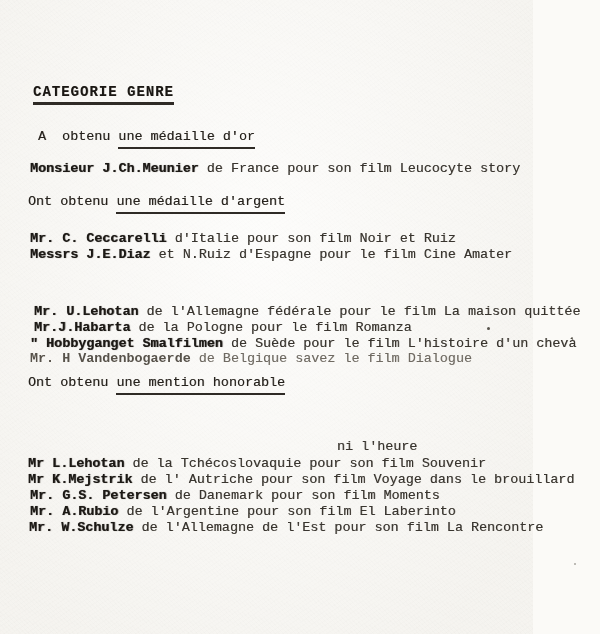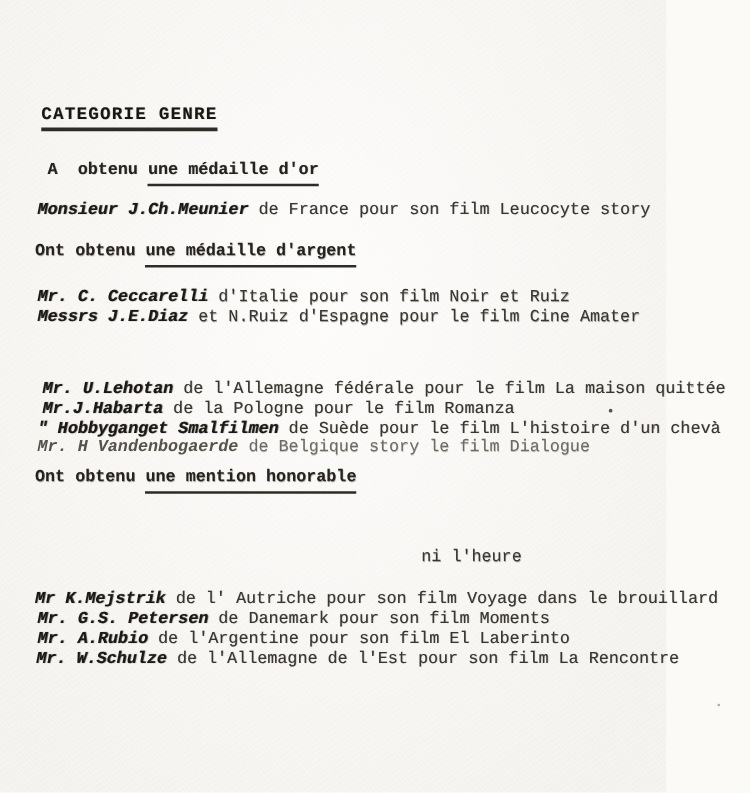--- a/index.html
+++ b/index.html
@@ -15,22 +15,22 @@
       repeating-linear-gradient(47deg, rgba(90,86,78,.016) 0 1px, rgba(255,255,255,0) 1px 3px),
       repeating-linear-gradient(-33deg, rgba(90,86,78,.014) 0 1px, rgba(255,255,255,0) 1px 4px),
       #fbfaf7;
   }
   .line{
     position:absolute;white-space:pre;
     font-size:13.4px;line-height:16px;
     color:#39352f;
     text-shadow:.4px .4px .6px rgba(62,57,50,.5);
   }
-  .nm{font-weight:700;color:#1c1915;text-shadow:.6px 0 .8px rgba(28,24,19,.72);font-style:italic;}
-  .hdr{font-weight:700;color:#26221d;}
+  .nm{font-weight:700;color:#1c1915;text-shadow:.6px 0 .8px rgba(28,24,19,.72);}
+  .hdr{font-weight:400;color:#26221d;}
   .ul{border-bottom:2px solid #2f2b26;padding-bottom:3px;}
   .title{font-weight:700;font-size:14px;letter-spacing:1px;color:#1a1713;}
   .title .ul{border-bottom-width:3px;padding-bottom:2px;}
   .faded{color:#6f6a62;text-shadow:.3px .3px .4px rgba(111,106,98,.4);}
   .faded .nm{color:#57524a;text-shadow:none;}
   .smudged{color:#4a453e;}
   .speck{position:absolute;border-radius:50%;background:#57534b;}
 </style>
 </head>
 <body>
@@ -42,24 +42,25 @@
   <div class="line hdr" style="top:129px;left:38px"><span>A  obtenu </span><span class="ul">une médaille d'or</span><span></span></div>
   <div class="line" style="top:161px;left:30px"><span class="nm">Monsieur J.Ch.Meunier</span><span> de France pour son film Leucocyte story</span></div>
 
   <div class="line hdr" style="top:194px;left:28px"><span>Ont obtenu </span><span class="ul">une médaille d'argent</span><span></span></div>
   <div class="line" style="top:231px;left:30px"><span class="nm">Mr. C. Ceccarelli</span><span> d'Italie pour son film Noir et Ruiz</span></div>
   <div class="line" style="top:247px;left:30px"><span class="nm">Messrs J.E.Diaz</span><span> et N.Ruiz d'Espagne pour le film Cine Amater</span></div>
 
   <div class="line" style="top:304px;left:34px"><span class="nm">Mr. U.Lehotan</span><span> de l'Allemagne fédérale pour le film La maison quittée</span></div>
   <div class="line" style="top:320px;left:34px"><span class="nm">Mr.J.Habarta</span><span> de la Pologne pour le film Romanza</span></div>
   <div class="line" style="top:336px;left:30px"><span class="nm">" Hobbyganget Smalfilmen</span><span> de Suède pour le film L'histoire d'un chevà</span></div>
-  <div class="line faded" style="top:351px;left:30px"><span class="nm">Mr. H Vandenbogaerde</span><span> de Belgique story le film Dialogue</span></div>
+  <div class="line faded" style="top:351px;left:30px"><span class="nm">Mr. H Vandenbogaerde</span><span> de Belgique savez le film Dialogue</span></div>
 
   <div class="line hdr" style="top:375px;left:28px"><span>Ont obtenu </span><span class="ul">une mention honorable</span><span></span></div>
   <div class="line" style="top:439px;left:337px"><span class="nm"></span><span>ni l'heure</span></div>
+  <div class="line" style="top:456px;left:28px"><span class="nm">Mr L.Lehotan</span><span> de la Tchécoslovaquie pour son film Souvenir</span></div>
   <div class="line" style="top:472px;left:28px"><span class="nm">Mr K.Mejstrik</span><span> de l' Autriche pour son film Voyage dans le brouillard</span></div>
   <div class="line" style="top:488px;left:30px"><span class="nm">Mr. G.S. Petersen</span><span> de Danemark pour son film Moments</span></div>
   <div class="line" style="top:504px;left:30px"><span class="nm">Mr. A.Rubio</span><span> de l'Argentine pour son film El Laberinto</span></div>
   <div class="line" style="top:520px;left:29px"><span class="nm">Mr. W.Schulze</span><span> de l'Allemagne de l'Est pour son film La Rencontre</span></div>
 
   <div class="speck" style="top:327px;left:487px;width:3px;height:3px"></div>
   <div class="speck" style="top:341px;left:522px;width:2px;height:2px;opacity:.6"></div>
   <div class="speck" style="top:337px;left:571px;width:2px;height:2px;opacity:.7"></div>
   <div class="speck" style="top:308px;left:553px;width:2px;height:2px;opacity:.45"></div>
   <div class="speck" style="top:563px;left:574px;width:2px;height:2px;opacity:.5"></div>

